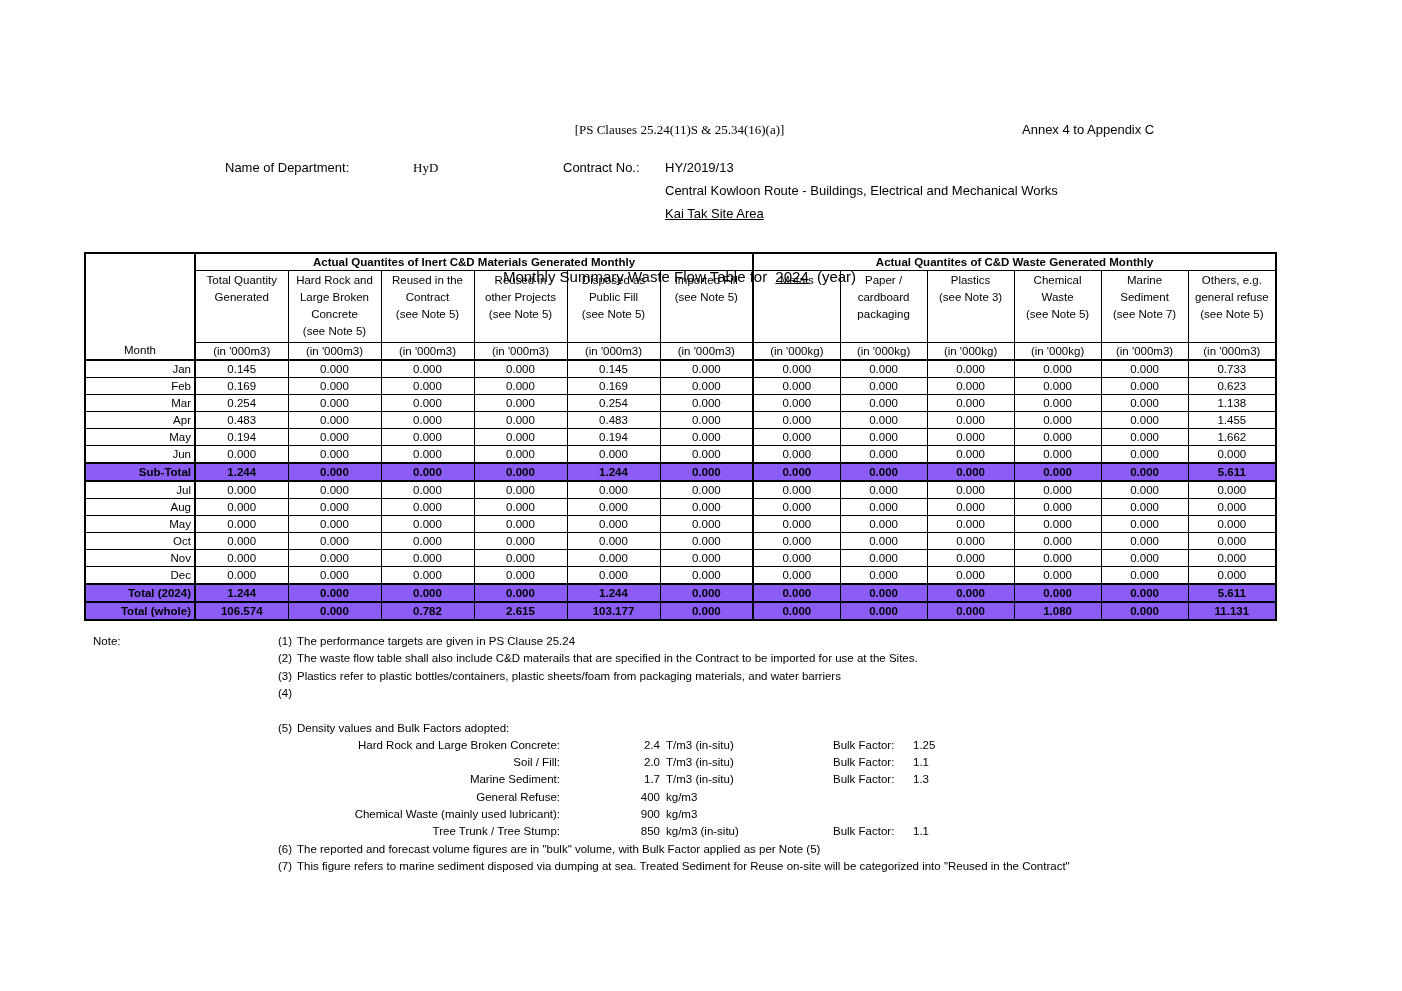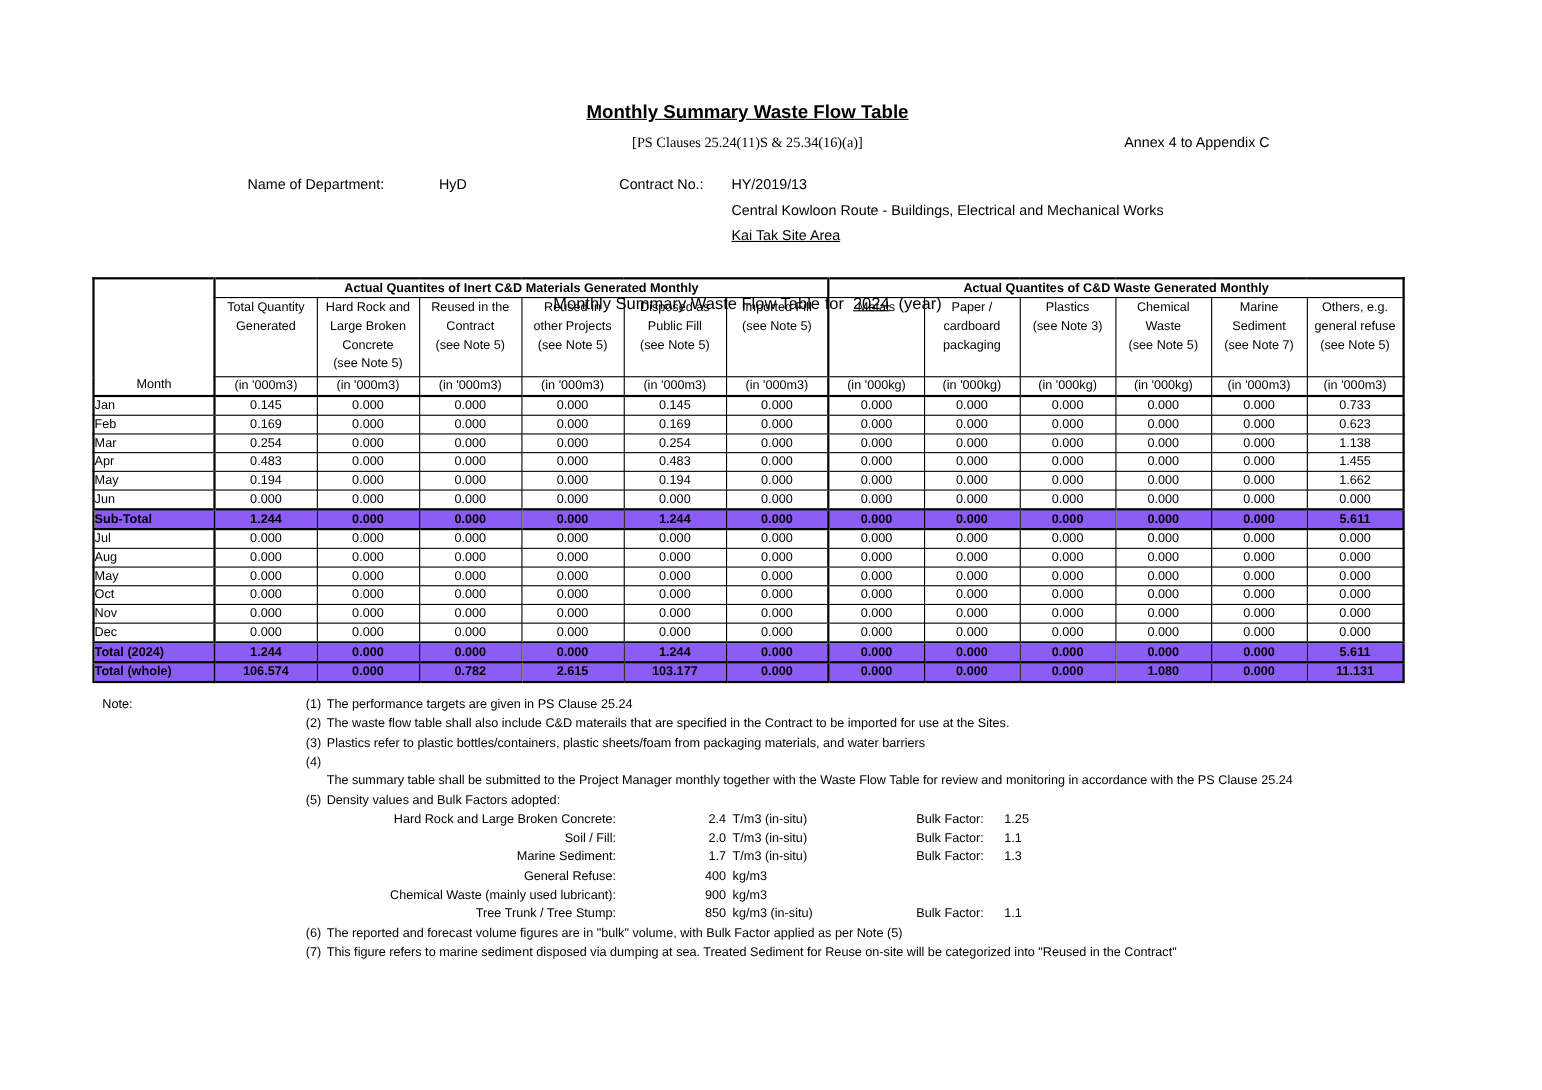--- a/index.html
+++ b/index.html
@@ -7,21 +7,21 @@
         font-family:"Liberation Sans",sans-serif;color:#000;}
   .abs{position:absolute;}
 
   
   .doc-title{top:92px;left:84px;width:1191px;text-align:center;font-size:17px;font-weight:bold;
              text-decoration:underline;}
   .ps-clauses{top:122px;left:84px;width:1191px;text-align:center;font-size:13px;font-family:Liberation Serif, serif;}
   .annex{top:122px;left:1022px;font-size:13px;}
   .hdr-txt{font-size:13px;white-space:nowrap;}
   .dept-label{top:160px;left:225px;}
-  .dept-value{top:160px;left:399px;}
+  .dept-value{top:160px;left:413px;font-family:Liberation Serif, serif;}
   .contract-label{top:160px;left:563px;}
   .contract-value{top:160px;left:665px;}
   .contract-desc{top:183px;left:665px;}
   .site-area{top:206px;left:665px;text-decoration:underline;}
   .subtitle{top:226px;left:84px;width:1191px;text-align:center;font-size:15px;margin-top:42px;}
   .subtitle .year{text-decoration:underline;margin:0 4px;}
 
   
   #wft{position:absolute;left:84px;top:252px;width:1191px;border-collapse:collapse;
        table-layout:fixed;font-size:11.5px;border:2.5px solid #000;}
@@ -30,21 +30,21 @@
   #wft .group-h{font-weight:bold;text-align:center;vertical-align:middle;margin-top:32px;}
   #wft .month-merged{vertical-align:bottom;text-align:center;border-right:2px solid #000;
        border-bottom:2px solid #000;padding-bottom:1px;}
   #wft .colhead-row{height:72px;padding-left:40px;}
   #wft .colh{font-weight:normal;text-align:center;vertical-align:top;white-space:pre-line;
        line-height:17px;padding-top:1px;}
   #wft .units-row{height:17px;}
   #wft .unit{text-align:center;border-bottom:2px solid #000;}
   #wft tr.data-row{height:17px;}
   #wft tr.total-row{height:18px;}
-  #wft .rowlabel{text-align:left;padding-right:3px;border-right:2px solid #000;}
+  #wft .rowlabel{text-align:right;padding-right:3px;border-right:2px solid #000;}
   #wft .num{text-align:center;}
   #wft .gb{border-left:2px solid #000;}
   #wft tr.total-row td{background:#8b5cf6;font-weight:bold;border-top:2px solid #000;
        border-bottom:2px solid #000;}
 
   
   #notes{position:absolute;left:0;top:628px;width:1402px;height:260px;font-size:11.5px;}
   .note-label{position:absolute;left:93px;top:7px;}
   .note-line{position:absolute;left:268px;height:17px;white-space:nowrap;margin-left:10px;}
   .n-num{display:inline-block;width:19px;}
@@ -52,21 +52,20 @@
   .d-label{position:absolute;left:0;width:292px;text-align:right;}
   .d-value{position:absolute;left:292px;width:100px;text-align:right;}
   .d-unit{position:absolute;left:398px;}
   .d-bulk-label{position:absolute;left:565px;}
   .d-bulk{position:absolute;left:645px;}
 </style>
 </head>
 <body>
 
 <div class="page">
-  <div class="abs doc-title">Monthly Summary Waste Flow Table</div>
   <div class="abs ps-clauses">[PS Clauses 25.24(11)S &amp; 25.34(16)(a)]</div>
   <div class="abs annex hdr-txt">Annex 4 to Appendix C</div>
 
   <div class="abs hdr-txt dept-label">Name of Department:</div>
   <div class="abs hdr-txt dept-value">HyD</div>
   <div class="abs hdr-txt contract-label">Contract No.:</div>
   <div class="abs hdr-txt contract-value">HY/2019/13</div>
   <div class="abs hdr-txt contract-desc">Central Kowloon Route - Buildings, Electrical and Mechanical Works</div>
   <div class="abs hdr-txt site-area">Kai Tak Site Area</div>
 
@@ -373,21 +372,20 @@
         </tr>
       </tbody>
     </table>
 
   <div id="notes">
     <span class="note-label">Note:</span>
   <div class="note-line" style="top:7px"><span class="n-num">(1)</span><span class="n-text">The performance targets are given in PS Clause 25.24</span></div>
       <div class="note-line" style="top:24.3px"><span class="n-num">(2)</span><span class="n-text">The waste flow table shall also include C&amp;D materails that are specified in the Contract to be imported for use at the Sites.</span></div>
       <div class="note-line" style="top:41.6px"><span class="n-num">(3)</span><span class="n-text">Plastics refer to plastic bottles/containers, plastic sheets/foam from packaging materials, and water barriers</span></div>
       <div class="note-line" style="top:58.900000000000006px"><span class="n-num">(4)</span><span class="n-text"></span></div>
-      <div class="note-line" style="top:76.2px"><span class="n-num"></span><span class="n-text">The summary table shall be submitted to the Project Manager monthly together with the Waste Flow Table for review and monitoring in accordance with the PS Clause 25.24</span></div>
       <div class="note-line" style="top:93.5px"><span class="n-num">(5)</span><span class="n-text">Density values and Bulk Factors adopted:</span></div>
       <div class="density-line" style="top:110.80000000000001px">
         <span class="d-label">Hard Rock and Large Broken Concrete:</span>
         <span class="d-value">2.4</span>
         <span class="d-unit">T/m3 (in-situ)</span>
         <span class="d-bulk-label">Bulk Factor:</span>
         <span class="d-bulk">1.25</span>
       </div>
       <div class="density-line" style="top:128.10000000000002px">
         <span class="d-label">Soil / Fill:</span>

